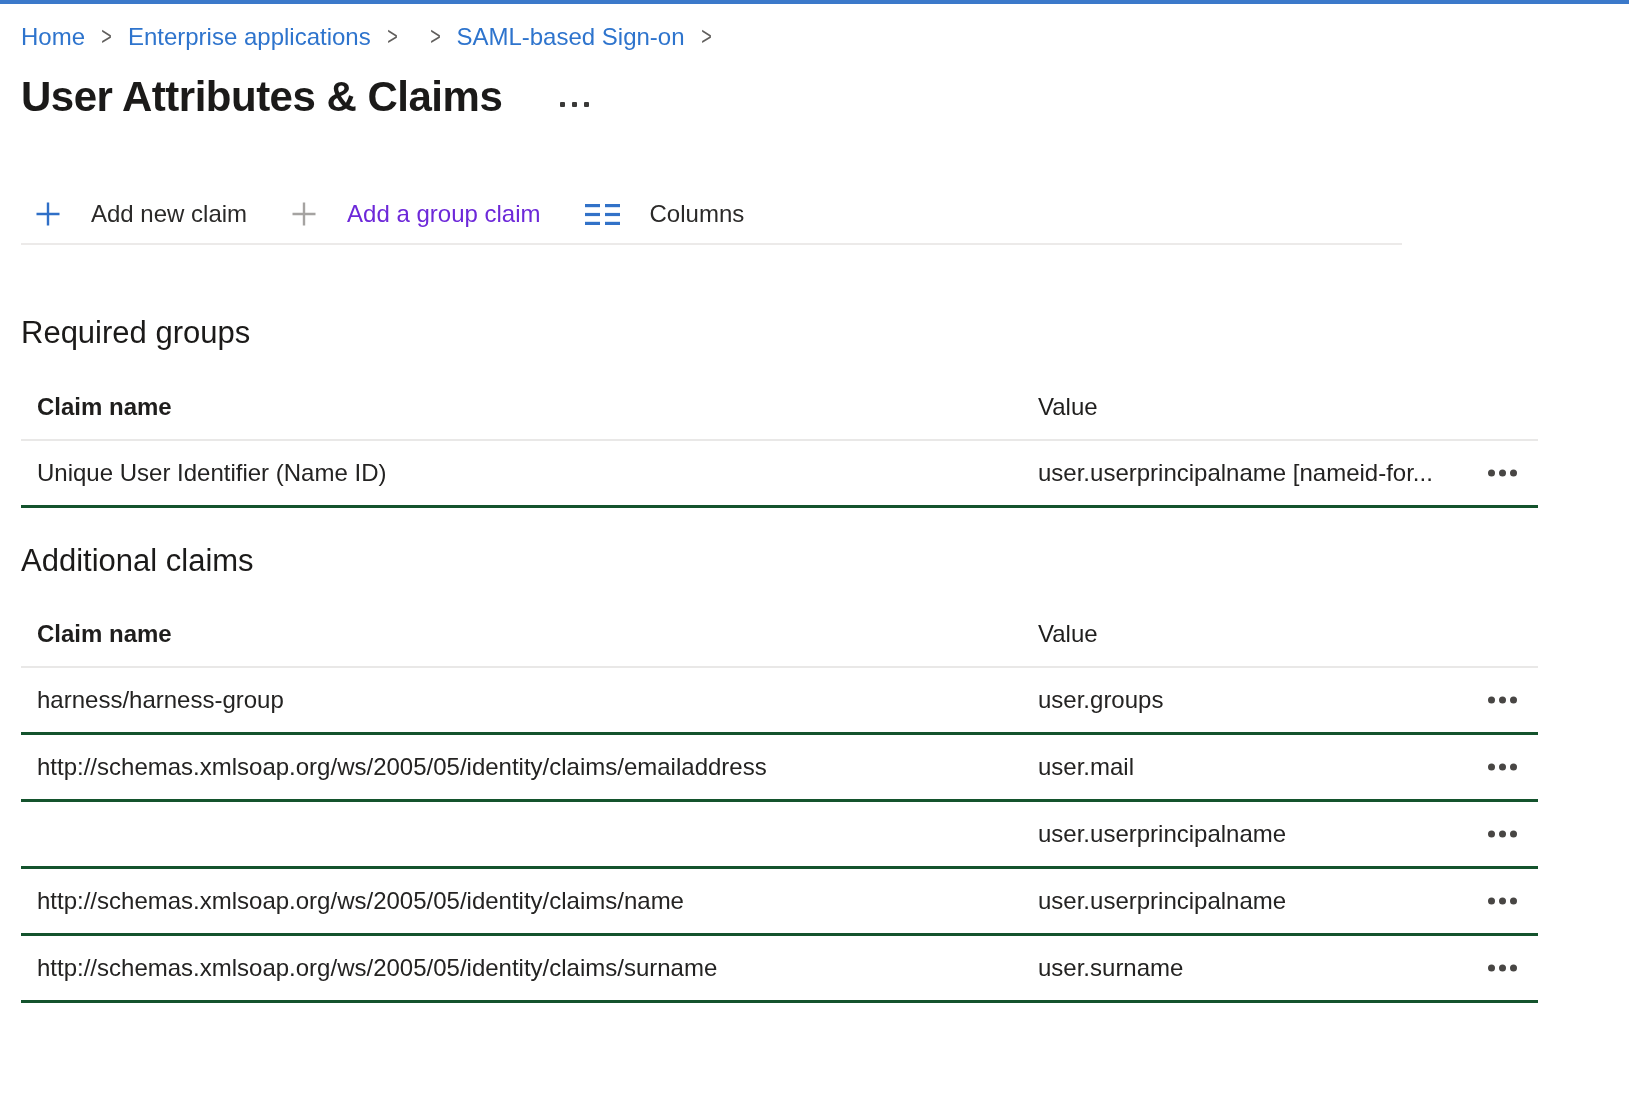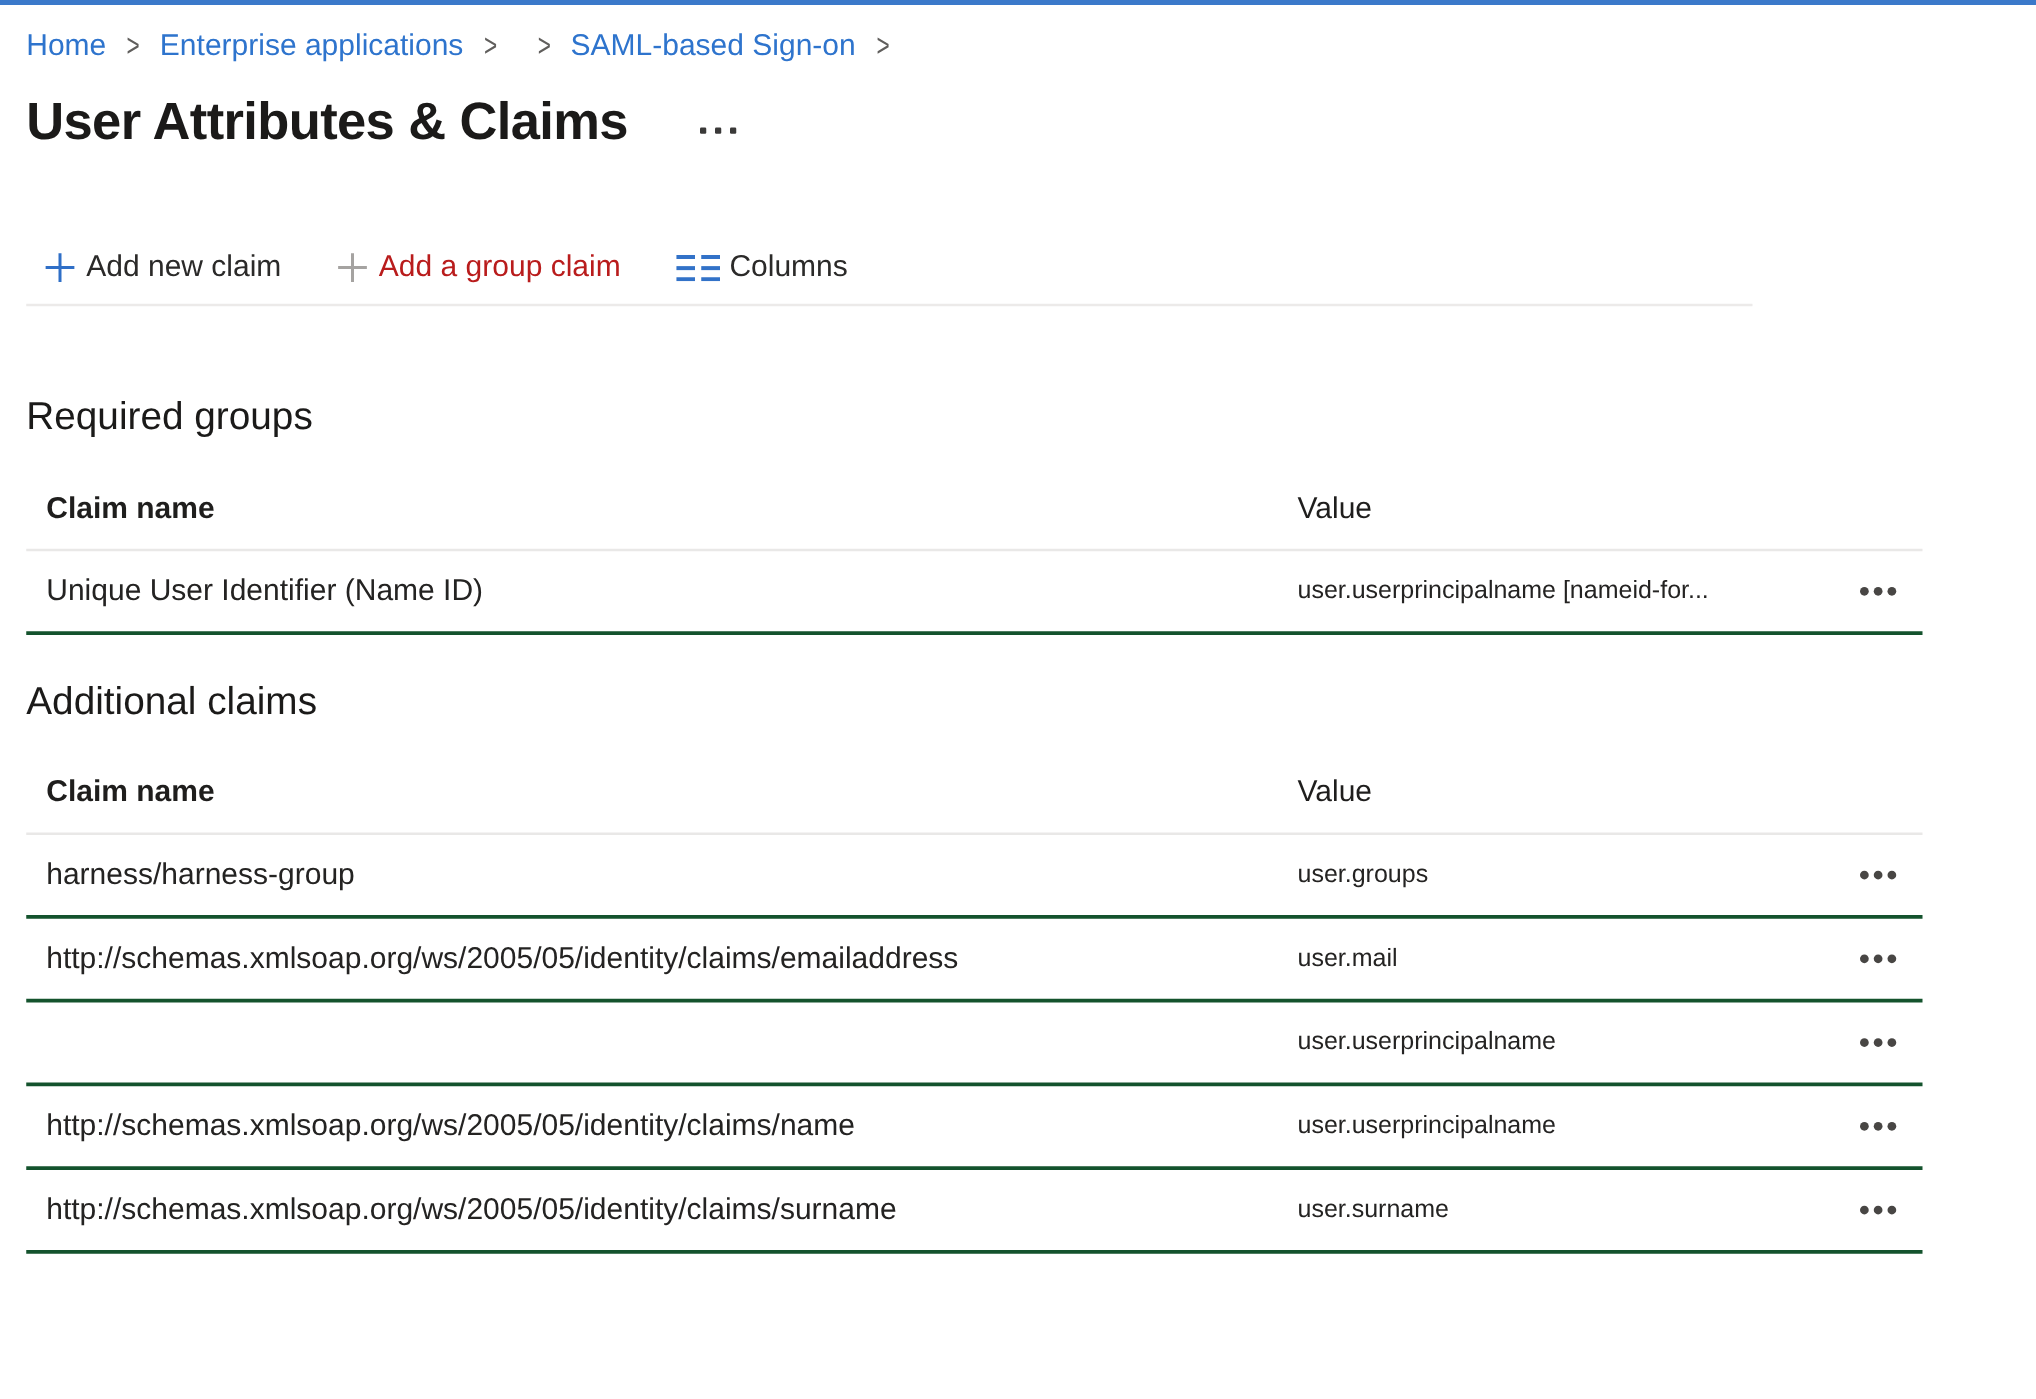--- a/index.html
+++ b/index.html
@@ -16,42 +16,42 @@
   .breadcrumb .sep{font-size:22px;color:#605e5c;margin:0 15px;transform:scale(0.82,1.15);display:inline-block;}
 
   
   .titlerow{position:absolute;left:21px;top:70px;display:flex;align-items:center;}
   h1{margin:0;font-size:42px;line-height:54px;font-weight:700;color:#1b1a19;letter-spacing:-0.5px;}
   .more-btn{border:0;background:transparent;cursor:pointer;display:flex;gap:7px;align-items:center;margin-left:52px;margin-top:14px;padding:6px;}
   .more-btn i{width:5px;height:5px;border-radius:1px;background:#3a3938;display:block;}
 
   
   .toolbar{position:absolute;left:21px;top:190px;height:48px;display:flex;align-items:center;gap:30px;}
-  .tb{border:0;background:transparent;display:flex;align-items:center;gap:8px;cursor:pointer;padding:0 0 0 14px;font-family:inherit;}
+  .tb{border:0;background:transparent;display:flex;align-items:center;gap:30px;cursor:pointer;padding:0 0 0 14px;font-family:inherit;}
   .tb .lbl{font-size:24px;color:#2b2a29;}
   .tb.disabled{cursor:default;}
-  .tb.disabled .lbl{color:#b91c1c;}
+  .tb.disabled .lbl{color:#6d28d9;}
   .icon-plus{stroke:#2f6fc7;}
   .tb.disabled .icon-plus{stroke:#a5a3a1;}
   .toolbar-divider{position:absolute;left:21px;top:243px;width:1381px;height:2px;background:#eceae9;}
 
   
   .section-heading{position:absolute;left:21px;margin:0;font-size:31px;line-height:42px;font-weight:400;color:#1b1a19;}
   .heading-required{top:312px;}
   .heading-additional{top:540px;}
 
   .ctable{position:absolute;left:21px;width:1517px;}
   .table-required{top:375px;}
   .table-additional{top:602px;}
   .thead{height:64px;display:flex;align-items:center;position:relative;border-bottom:2px solid #e9e8e7;}
   .thead .col-claim{position:absolute;left:16px;font-size:24px;font-weight:700;color:#1f1e1d;}
   .thead .col-value{position:absolute;left:1017px;font-size:24px;font-weight:400;color:#1f1e1d;}
   .trow{height:64px;position:relative;border-bottom:3px solid #14532d;cursor:pointer;}
   .trow .claim{position:absolute;left:16px;top:50%;transform:translateY(-50%);font-size:24px;color:#242322;white-space:nowrap;}
-  .trow .value{position:absolute;left:1017px;top:50%;transform:translateY(-50%);font-size:20px;color:#242322;white-space:nowrap;}
+  .trow .value{position:absolute;left:1017px;top:50%;transform:translateY(-50%);font-size:24px;color:#242322;white-space:nowrap;}
   .dots-btn{position:absolute;right:21px;top:50%;transform:translateY(-50%);border:0;background:transparent;cursor:pointer;display:flex;gap:4px;align-items:center;padding:8px 0;}
   .dots-btn i{width:7px;height:7px;border-radius:50%;background:#484644;display:block;}
 </style>
 </head>
 <body>
 
 <div class="topbar"></div>
 
 <nav class="breadcrumb">
   <a>Home</a>

